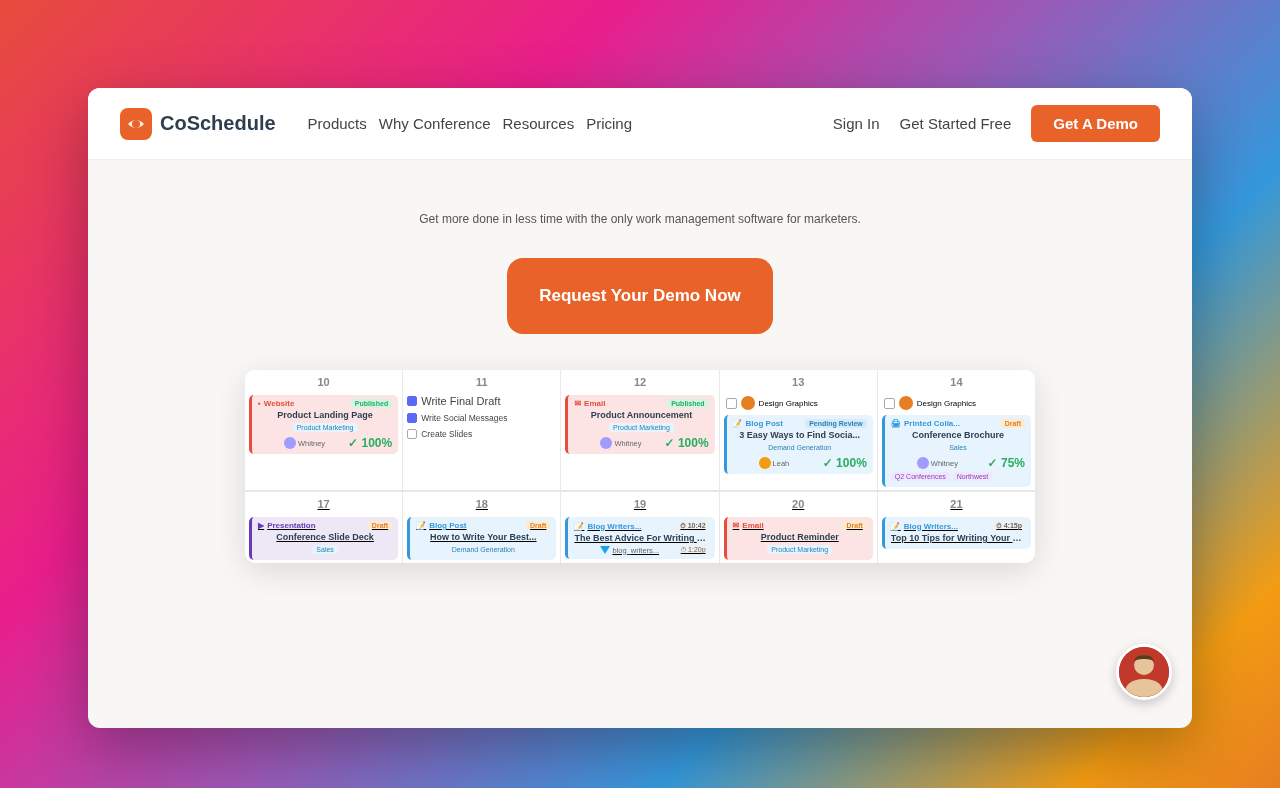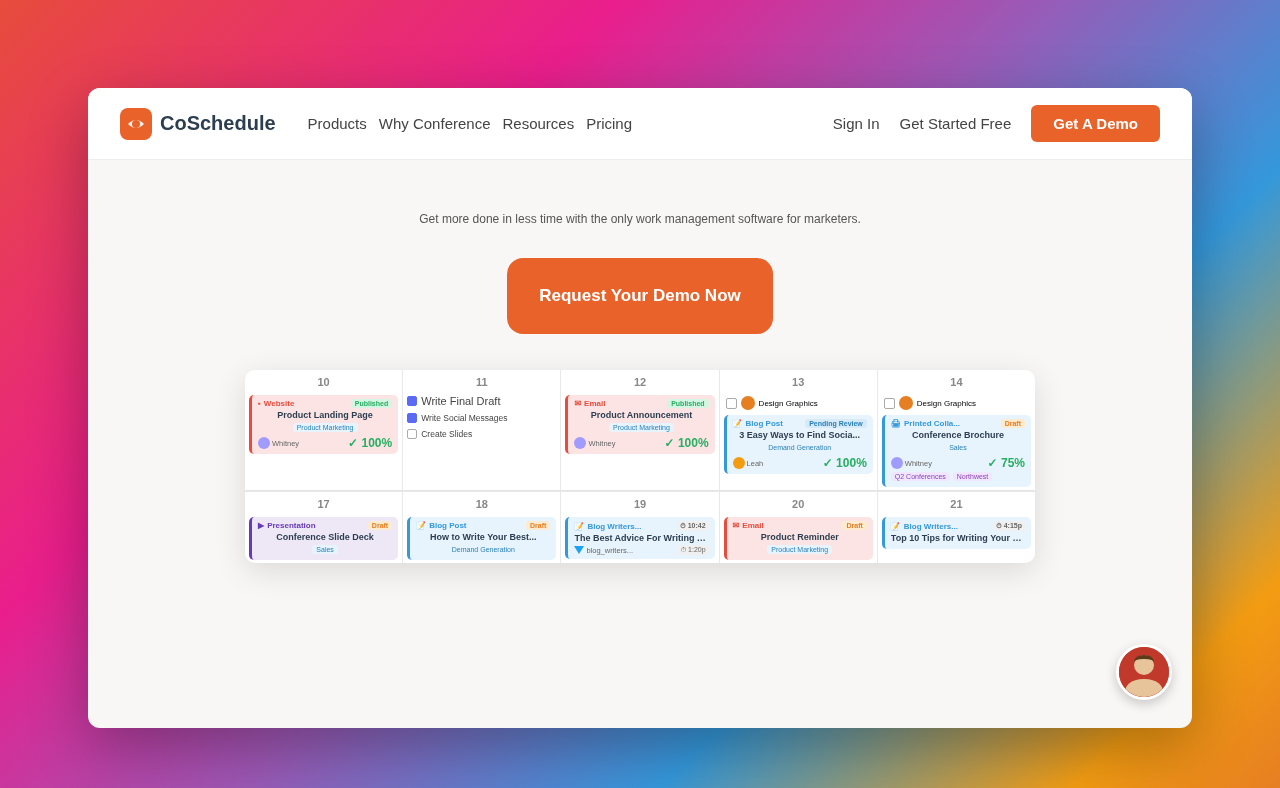--- a/index.html
+++ b/index.html
@@ -231,20 +231,21 @@
       justify-content: space-between;
       margin-top: 2px;
     }
 
     .avatar-name {
       font-size: 7.5px;
       color: #666;
       display: flex;
       align-items: center;
       gap: 2px;
+      margin-left: 26px;
     }
 
     .avatar-circle {
       width: 12px;
       height: 12px;
       border-radius: 50%;
       background: #bdc3c7;
       display: inline-block;
     }
 
@@ -299,20 +300,21 @@
     }
 
     .task-checkbox.checked {
       background: #5b6af5;
       border-color: #5b6af5;
     }
 
     .cal-row-bottom {
       display: flex;
       border-top: 1px solid #e8e8e8;
+      text-decoration: underline;
     }
 
     
     .floating-avatar {
       position: absolute;
       bottom: 28px;
       right: 20px;
       width: 56px;
       height: 56px;
       border-radius: 50%;

